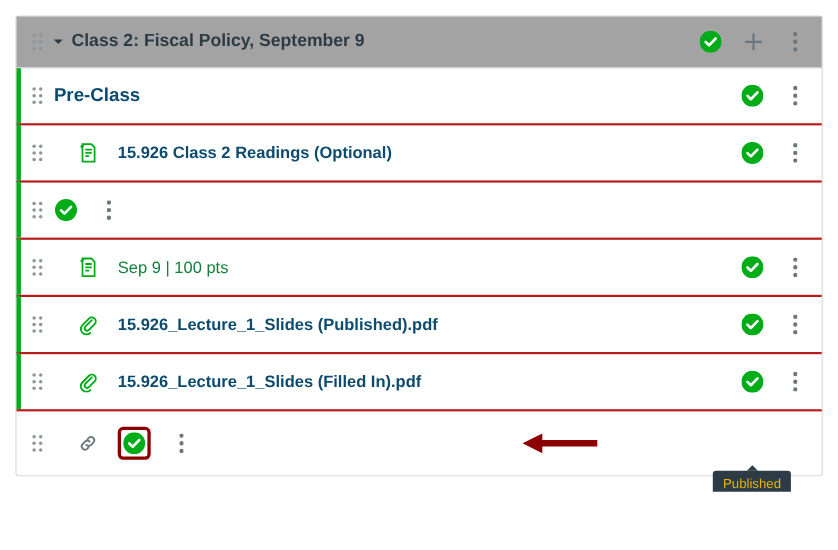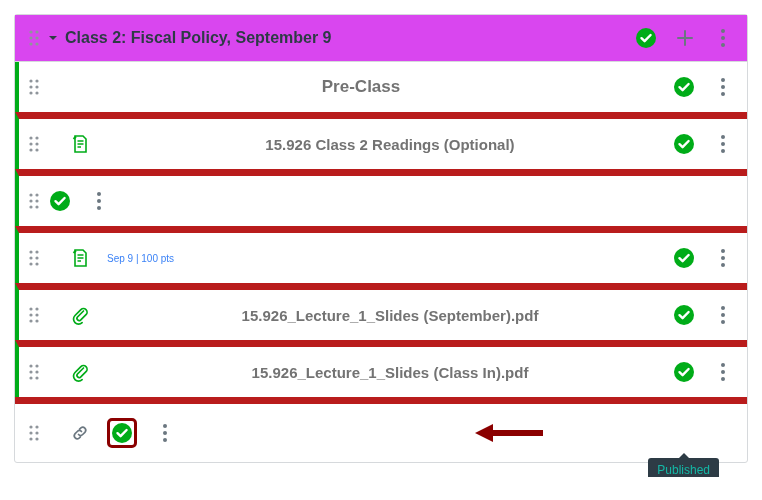--- a/index.html
+++ b/index.html
@@ -12,21 +12,21 @@
     background: #fff;
   }
   .module {
     border: 1px solid #d6d9dc;
     border-radius: 3px;
   }
   .module-header {
     display: flex;
     align-items: center;
     padding: 12px 8px 12px 10px;
-    background: #d946ef;
+    background: #a3a3a3;
     border-bottom: 1px solid #d6d9dc;
   }
   .drag-handle {
     color: #8f959b;
     cursor: move;
     flex: 0 0 auto;
     width: 18px;
     display:flex;align-items:center;justify-content:center;
   }
   .drag-handle svg { display:block; }
@@ -62,21 +62,21 @@
     width:22px;height:22px;
     display:flex;align-items:center;justify-content:center;
   }
   .status-check svg{display:block;}
 
   .module-body{}
   .row {
     display:flex;
     align-items:center;
     padding: 14px 8px 14px 10px;
-    border-top: 7px solid #b91c1c;
+    border-top: 2px solid #b91c1c;
     position:relative;
   }
   .row:first-child{border-top:none;}
   .row.published-bar{
     border-left: 4px solid #00ac18;
     padding-left: 6px;
   }
   .row .drag-handle{margin-right:6px;}
   .type-icon{
     width:22px;height:22px;
@@ -85,47 +85,46 @@
     flex:0 0 auto;
   }
   .type-icon.green{color:#00ac18;}
   .type-icon.link{color:#6b7780;}
   .row-content{
     flex:1 1 auto;
     display:flex;flex-direction:column;gap:4px;
   }
   .row-title{
     font-weight:700;
-    color:#737373;
+    color:#0c4a6e;
     font-size:15px;
-    text-align:center;
   }
   .row-sub{
-    font-size:10px;
-    color:#3b82f6;
+    font-size:15px;
+    color:#15803d;
   }
   .indent-1 .type-icon{margin-left:20px;}
   .section-heading .row-title{font-size:17px;}
   .row-actions{
     display:flex;align-items:center;gap:18px;
     padding-right:6px;
   }
 
   .highlight-box{
     border:3px solid #8b0000;
     border-radius:5px;
     padding:1px;
   }
   .tooltip{
     position:absolute;
     top:100%;
     right:28px;
     transform: translateY(-4px);
     background:#2d3b45;
-    color:#14b8a6;
+    color:#eab308;
     font-size:12px;
     padding:5px 9px;
     border-radius:3px;
     white-space:nowrap;
     z-index:5;
   }
   .tooltip::before{
     content:"";
     position:absolute;
     top:-5px;
@@ -359,21 +358,21 @@
               <circle cx="8" cy="14" r="1.6"></circle>
             </g>
           </svg>
       </span>
       <span class="type-icon green">
         <svg width="20" height="20" viewBox="0 0 20 20" fill="none" stroke="#00ac18" stroke-width="1.7" stroke-linecap="round">
             <path d="M13.5 6 L7.5 12 a2.2 2.2 0 0 0 3.1 3.1 L16 9.7 a3.6 3.6 0 0 0 -5.1 -5.1 L5 10.5 a5 5 0 0 0 7.1 7.1"></path>
           </svg>
       </span>
       <div class="row-content">
-        <span class="row-title">15.926_Lecture_1_Slides (September).pdf</span>
+        <span class="row-title">15.926_Lecture_1_Slides (Published).pdf</span>
       </div>
       <div class="row-actions">
         <span class="status-check">
           <svg width="20" height="20" viewBox="0 0 20 20">
               <circle cx="10" cy="10" r="10" fill="#00ac18"></circle>
               <path d="M5.5 10.2 L8.6 13.2 L14.6 7" stroke="#fff" stroke-width="2.4" fill="none" stroke-linecap="round" stroke-linejoin="round"></path>
             </svg>
         </span>
         <span class="kebab-btn">
           <svg width="4" height="18" viewBox="0 0 4 18">
@@ -399,21 +398,21 @@
               <circle cx="8" cy="14" r="1.6"></circle>
             </g>
           </svg>
       </span>
       <span class="type-icon green">
         <svg width="20" height="20" viewBox="0 0 20 20" fill="none" stroke="#00ac18" stroke-width="1.7" stroke-linecap="round">
             <path d="M13.5 6 L7.5 12 a2.2 2.2 0 0 0 3.1 3.1 L16 9.7 a3.6 3.6 0 0 0 -5.1 -5.1 L5 10.5 a5 5 0 0 0 7.1 7.1"></path>
           </svg>
       </span>
       <div class="row-content">
-        <span class="row-title">15.926_Lecture_1_Slides (Class In).pdf</span>
+        <span class="row-title">15.926_Lecture_1_Slides (Filled In).pdf</span>
       </div>
       <div class="row-actions">
         <span class="status-check">
           <svg width="20" height="20" viewBox="0 0 20 20">
               <circle cx="10" cy="10" r="10" fill="#00ac18"></circle>
               <path d="M5.5 10.2 L8.6 13.2 L14.6 7" stroke="#fff" stroke-width="2.4" fill="none" stroke-linecap="round" stroke-linejoin="round"></path>
             </svg>
         </span>
         <span class="kebab-btn">
           <svg width="4" height="18" viewBox="0 0 4 18">

